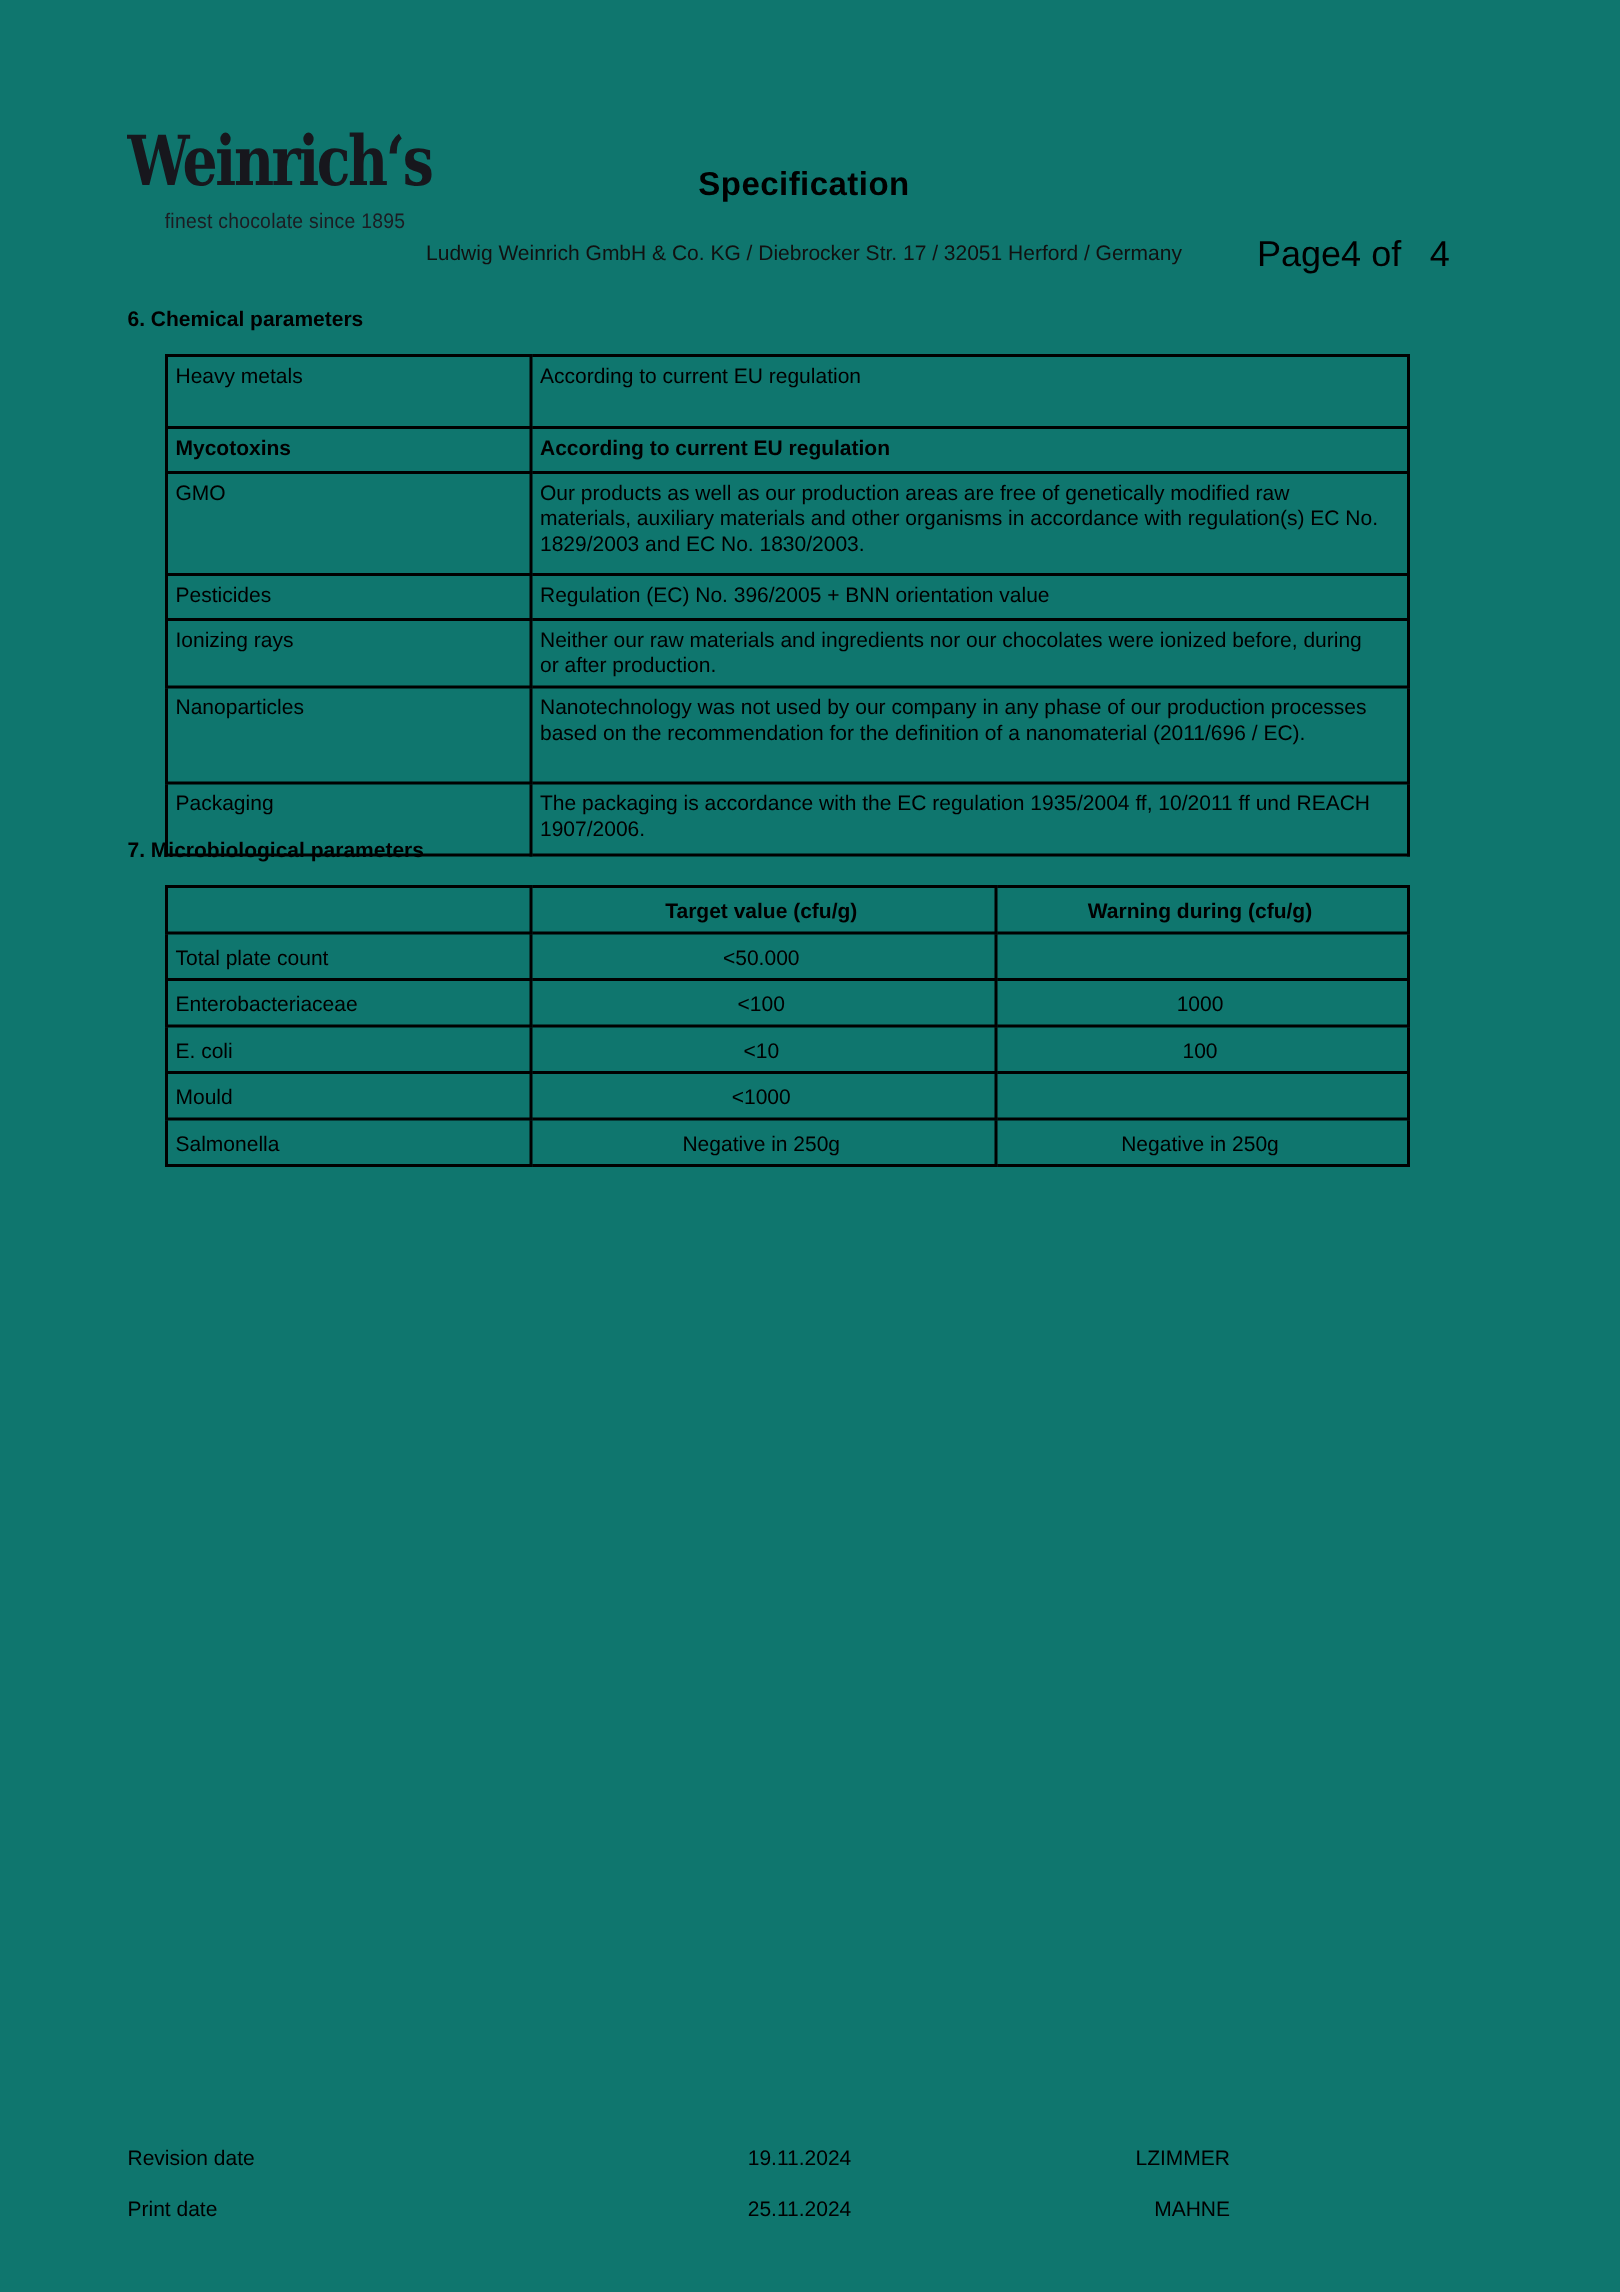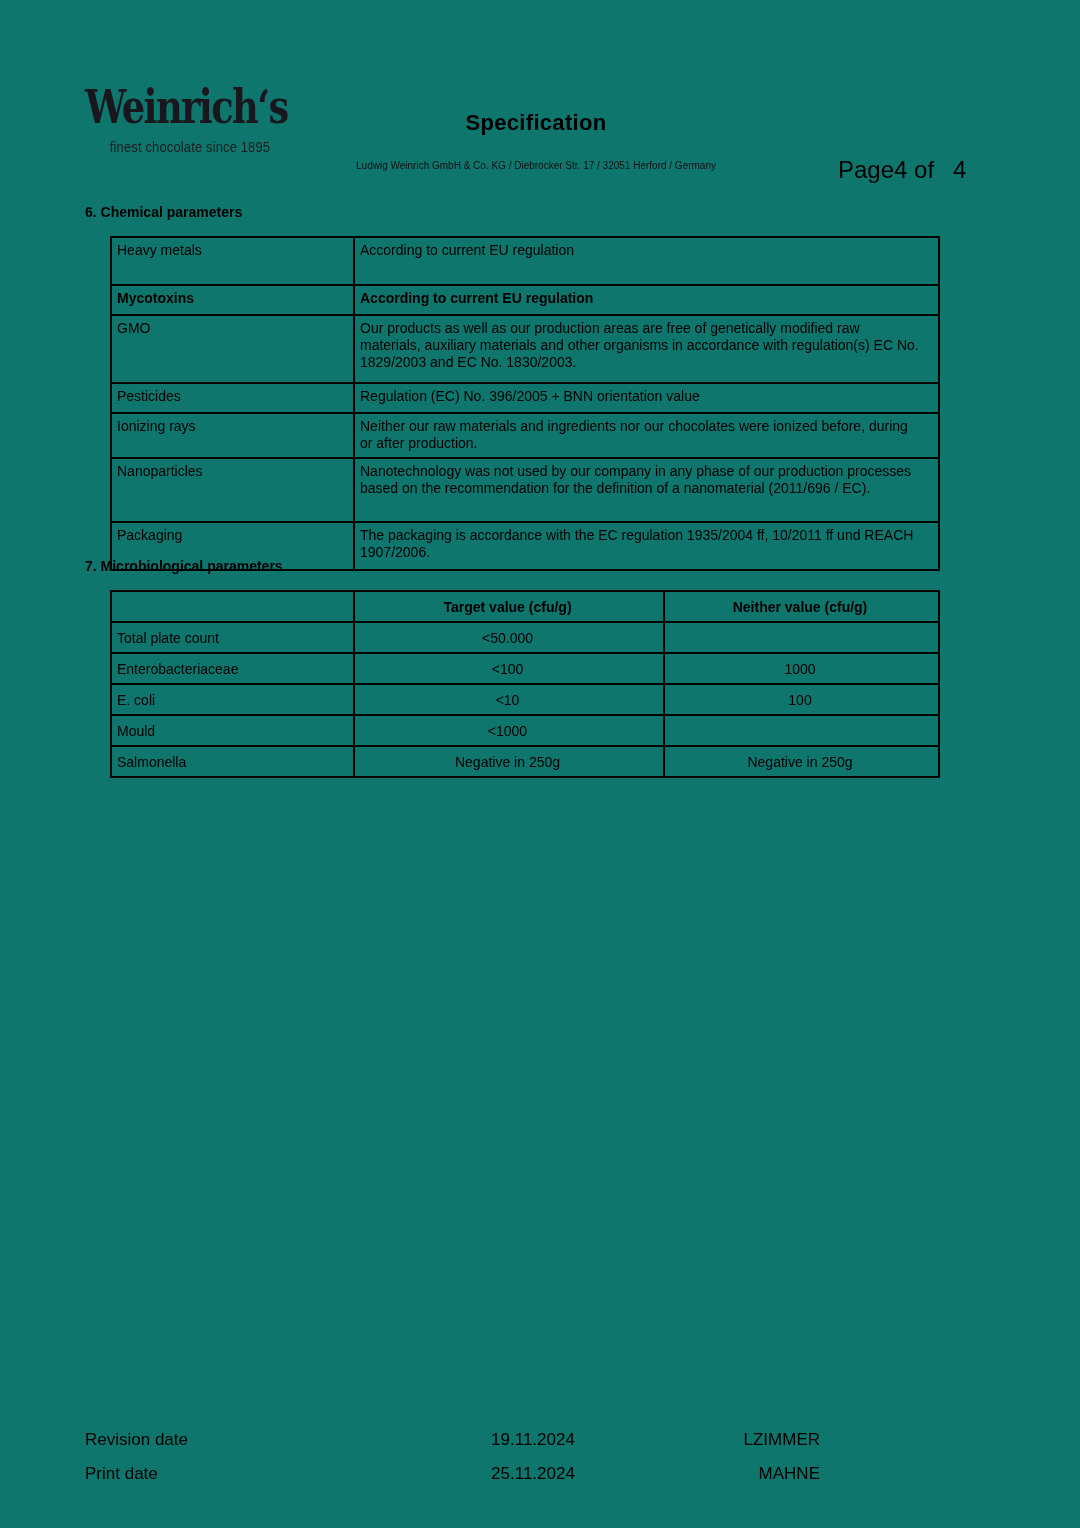--- a/index.html
+++ b/index.html
@@ -59,21 +59,21 @@
     white-space: nowrap;
     margin-top: 20px;
   }
   .pagination .gap { display: inline-block; width: 19px; }
   .address {
     position: absolute;
     left: 0;
     top: 160px;
     width: 1072px;
     text-align: center;
-    font-size: 10px;
+    font-size: 14px;
     color: #111111;
   }
 
   
   .section-heading {
     position: absolute;
     left: 85px;
     font-size: 14px;
     font-weight: bold;
   }
@@ -119,21 +119,21 @@
     position: absolute;
     left: 115px;
     top: 808px;
     width: 810px;
     font-size: 14px;
     line-height: 17px;
     white-space: pre-line;
   }
 
   
-  .footer-row { position: absolute; left: 0; width: 948px; height: 18px; font-size: 17px; }
+  .footer-row { position: absolute; left: 0; width: 948px; height: 18px; font-size: 14px; }
   .footer-row-1 { top: 1430px; }
   .footer-row-2 { top: 1464px; }
   .f-label { position: absolute; left: 85px; }
   .f-date { position: absolute; left: 0; width: 1066px; text-align: center; }
   .f-user { position: absolute; right: 128px; }
 </style>
 </head>
 <body>
 
 <div class="page">
@@ -189,21 +189,21 @@
   </tbody>
     </table>
 
   <div class="section-heading heading-micro">7. Microbiological parameters</div>
 
   <table class="micro-table">
     <tbody>
         <tr>
       <th class="p-col"></th>
       <th class="t-col">Target value (cfu/g)</th>
-      <th>Neither value (cfu/g)</th>
+      <th>Warning during (cfu/g)</th>
     </tr>
     <tr>
       <td class="p-col">Total plate count</td>
       <td class="t-col val">&lt;50.000</td>
       <td class="val"></td>
     </tr>
     <tr>
       <td class="p-col">Enterobacteriaceae</td>
       <td class="t-col val">&lt;100</td>
       <td class="val">1000</td>

